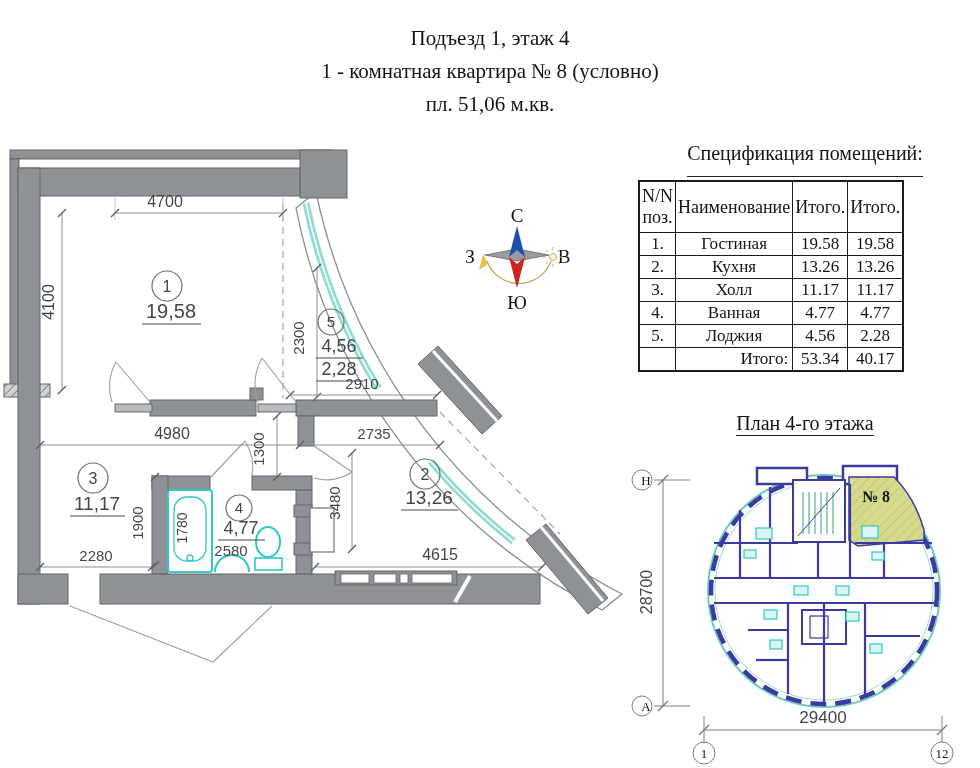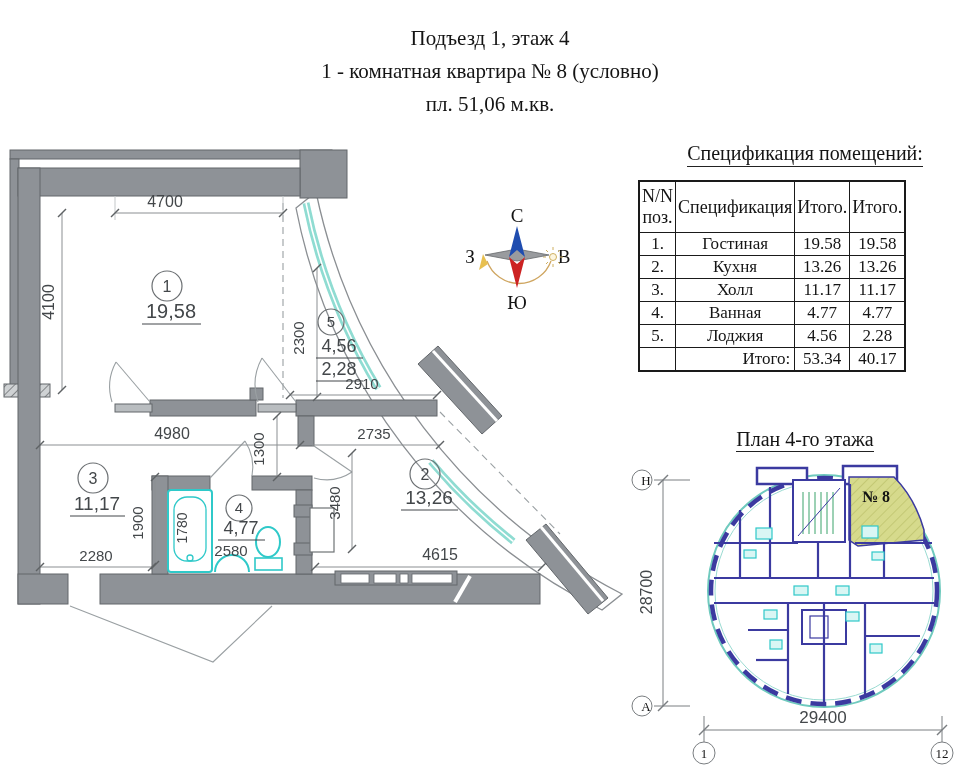--- a/index.html
+++ b/index.html
@@ -4,29 +4,29 @@
 <style>
   html,body{margin:0;padding:0;background:#fff;}
   .page{position:relative;width:980px;height:768px;background:#ffffff;overflow:hidden;
         font-family:"Liberation Serif",serif;color:#111;}
   .header{position:absolute;top:6px;left:0;width:100%;text-align:center;
           font-size:21px;line-height:33px;color:#141414;margin-top:16px;}
   svg text{font-family:"Liberation Sans",sans-serif;fill:#43474a;}
   svg text.serif{font-family:"Liberation Serif",serif;fill:#141414;}
   .spec{position:absolute;left:632px;top:142px;width:346px;}
   .spec-title{text-align:center;font-size:20px;color:#141414;}
-  .spec-title span{border-bottom:1.5px solid #222;padding-bottom:2px;}
+  .spec-title span{border-bottom:1.5px solid #222;padding-bottom:12px;}
   table.spec-tbl{margin:15px 0 0 6px;border-collapse:collapse;width:264px;
                  font-size:17px;color:#141414;}
   table.spec-tbl th,table.spec-tbl td{border:1px solid #1a1a1a;padding:1px 4px;}
   table.spec-tbl{border:2px solid #1a1a1a;}
   table.spec-tbl th{font-weight:normal;font-size:18px;padding:4px 2px;}
   td.c,th{text-align:center;} td.l{text-align:center;padding-left:7px;} td.r{text-align:right;padding-right:10px;}
   .ov-title{position:absolute;left:630px;top:412px;width:350px;text-align:center;
-            font-size:20px;color:#141414;margin-top:16px;}
+            font-size:20px;color:#141414;}
   .ov-title span{border-bottom:1.5px solid #222;padding-bottom:1px;}
 </style>
 </head>
 <body>
 
 <div class="page">
 
   <div class="header">
     <div>Подъезд 1, этаж 4</div>
     <div>1 - комнатная квартира № 8 (условно)</div>
@@ -220,21 +220,21 @@
     <table class="spec-tbl">
       <colgroup>
           <col style="width:52px">
           <col style="width:130px">
           <col style="width:72px">
           <col style="width:80px">
         </colgroup>
       <tbody>
           <tr>
         <th>N/N поз.</th>
-        <th>Спецификация</th>
+        <th>Наименование</th>
         <th>Итого.</th>
         <th>Итого.</th>
       </tr>
       <tr>
         <td class="c">1.</td>
         <td class="l">Гостиная</td>
         <td class="c">19.58</td>
         <td class="c">19.58</td>
       </tr>
       <tr>

